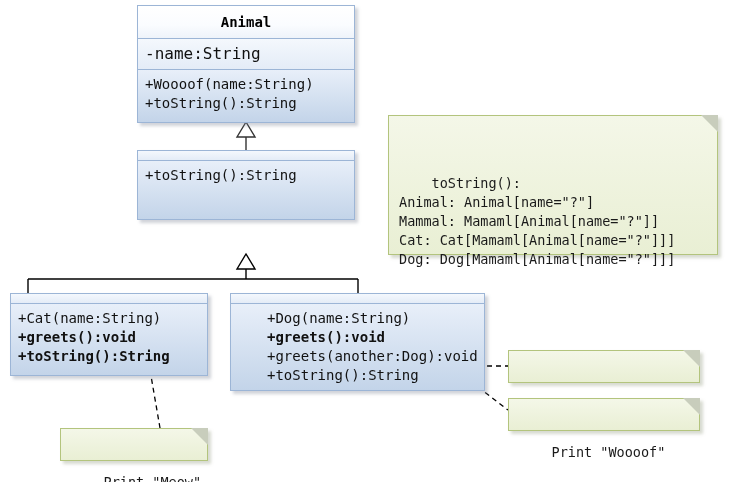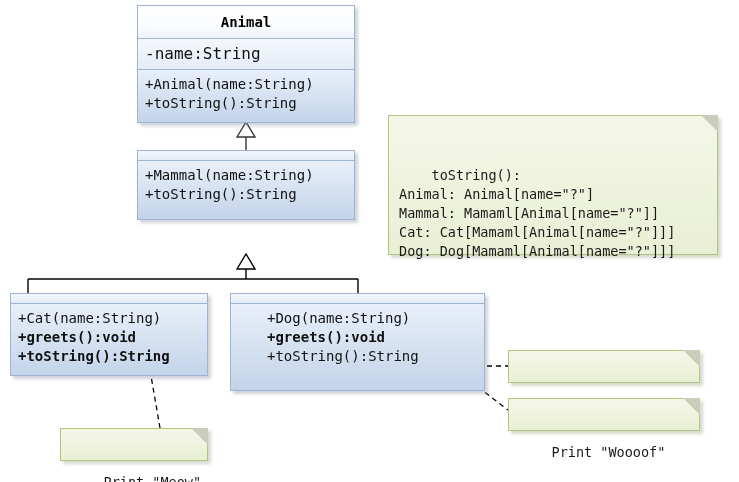--- a/index.html
+++ b/index.html
@@ -66,21 +66,21 @@
   
   .uml-note {
     position: absolute;
     box-sizing: border-box;
     background: linear-gradient(to bottom, #f4f7e8 0%, #e9efd4 100%);
     border: 1px solid #b3c47d;
     box-shadow: 3px 3px 3px rgba(140,150,120,0.35);
     font-size: 13.5px;
     color: #1a1a1a;
     line-height: 19px;
-    padding: 12px 10px;
+    padding: 20px 10px;
     white-space: pre;
   }
   .note-fold {
     position: absolute;
     top: -1px;
     right: -1px;
     width: 0;
     height: 0;
     border-left: 17px solid transparent;
     border-top: 17px solid #c8cdbc;
@@ -121,47 +121,47 @@
     <line x1="150" y1="370" x2="160" y2="428" stroke="#000" stroke-width="1.3" stroke-dasharray="5,4"></line>
     <circle cx="150" cy="370" r="3.6" fill="#000"></circle>
   </svg>
 
   <div class="uml-class" id="cls-animal" style="left:137px; top:5px; width:218px;">
     <div class="uml-title" style="height:33px;">Animal</div>
     <div class="uml-attrs" style="height:31px;">
       <div class="m-row">-name:String</div>
     </div>
     <div class="uml-methods" style="height:52px;">
-      <div class="m-row">+Animal(name:String)</div>
+      <div class="m-row">+Woooof(name:String)</div>
       <div class="m-row">+toString():String</div>
     </div>
   </div>
 
   <div class="uml-class" id="cls-mammal" style="left:137px; top:150px; width:218px;">
     <div class="uml-attrs empty"></div>
     <div class="uml-methods" style="height:58px;">
-      <div class="m-row">+Mammal(name:String)</div>
       <div class="m-row">+toString():String</div>
     </div>
   </div>
 
   <div class="uml-class" id="cls-cat" style="left:10px; top:293px; width:198px;">
     <div class="uml-attrs empty"></div>
     <div class="uml-methods" style="height:71px;">
       <div class="m-row">+Cat(name:String)</div>
       <div class="m-row bold">+greets():void</div>
       <div class="m-row bold">+toString():String</div>
     </div>
   </div>
 
   <div class="uml-class" id="cls-dog" style="left:230px; top:293px; width:255px;">
     <div class="uml-attrs empty"></div>
     <div class="uml-methods" style="height:86px;padding-left:36px;">
       <div class="m-row">+Dog(name:String)</div>
       <div class="m-row bold">+greets():void</div>
+      <div class="m-row">+greets(another:Dog):void</div>
       <div class="m-row">+toString():String</div>
     </div>
   </div>
 
   <div class="uml-note" id="note-tostring" style="left:388px; top:115px; width:330px; height:140px;">
     <span class="note-fold"></span>
     <span>toString():
 Animal: Animal[name="?"]
 Mammal: Mamaml[Animal[name="?"]]
 Cat: Cat[Mamaml[Animal[name="?"]]]

